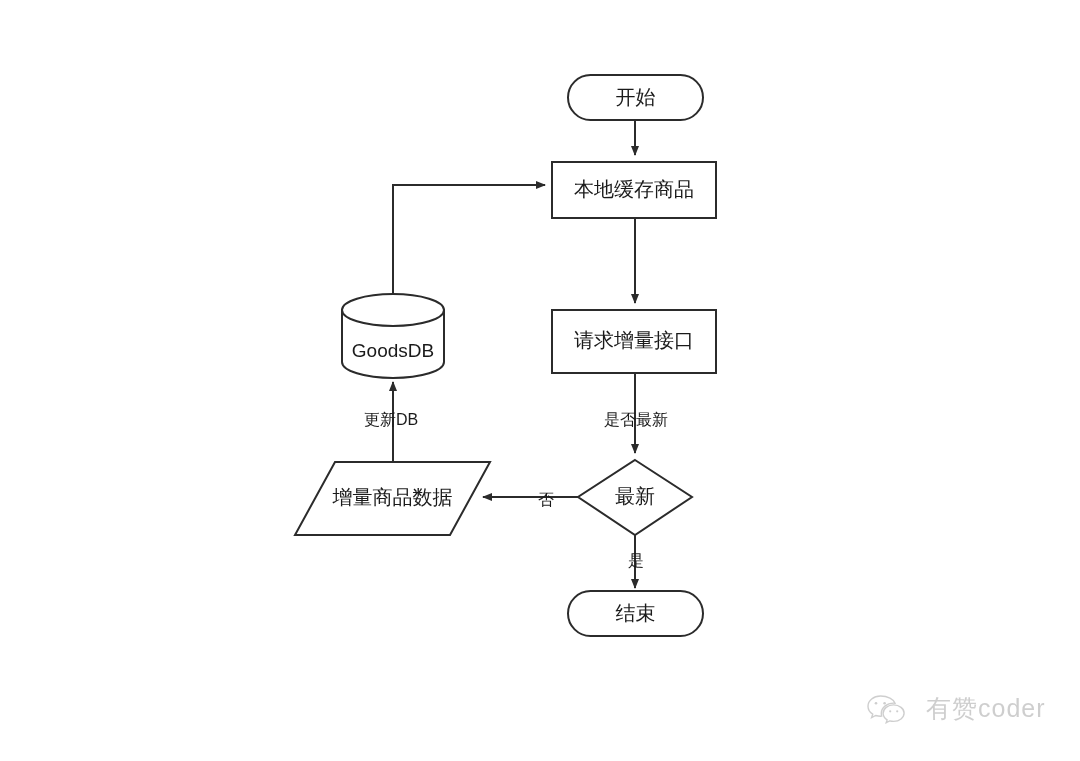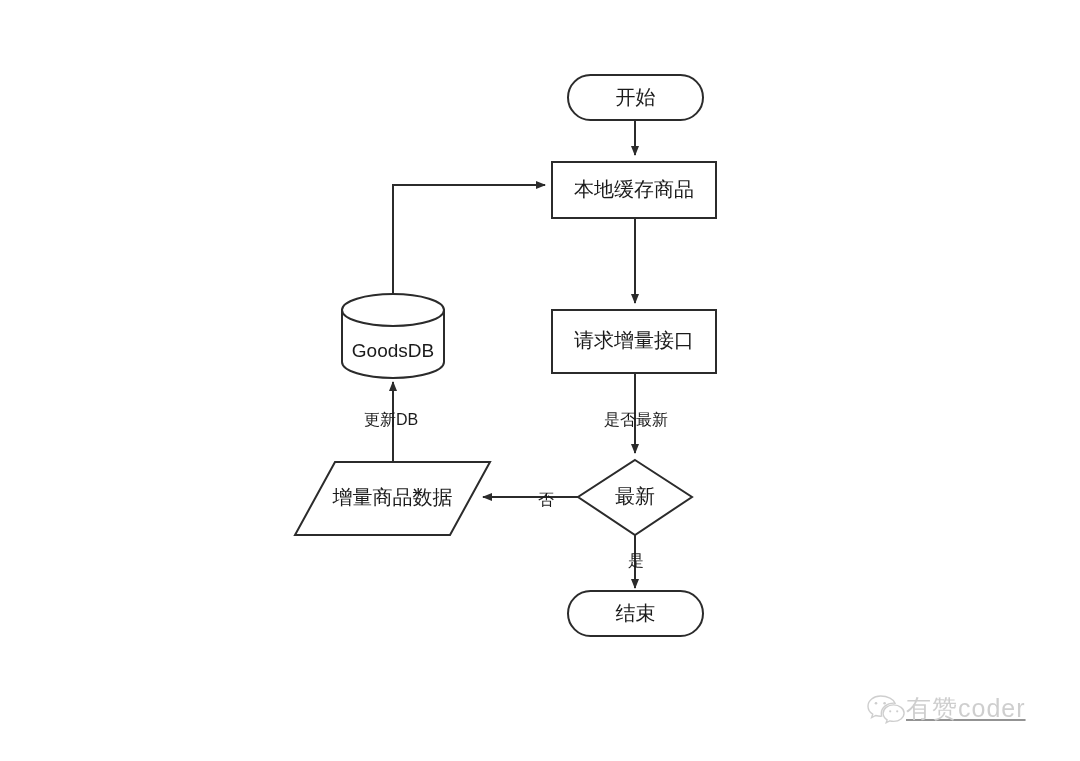--- a/index.html
+++ b/index.html
@@ -56,23 +56,22 @@
     text-anchor: middle;
     dominant-baseline: middle;
   }
   
   #watermark {
     position: absolute;
     left: 866px;
     top: 692px;
     display: flex;
     align-items: center;
-    gap: 0;
+    gap: 20px;
     opacity: 0.42;
-    text-decoration: underline;
   }
   #watermark .wm-text {
     font-family: "Liberation Sans", "DejaVu Sans", sans-serif;
     font-size: 25px;
     color: #8c8c8c;
     letter-spacing: 1px;
     white-space: nowrap;
   }
 </style>
 </head>

